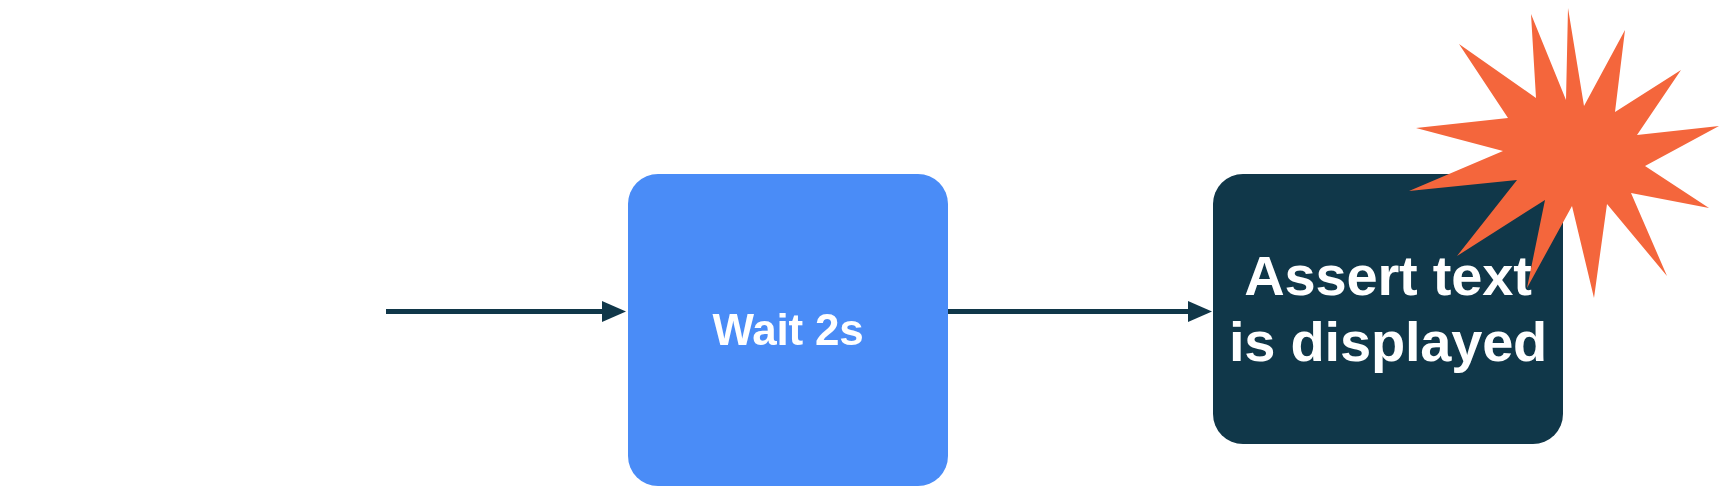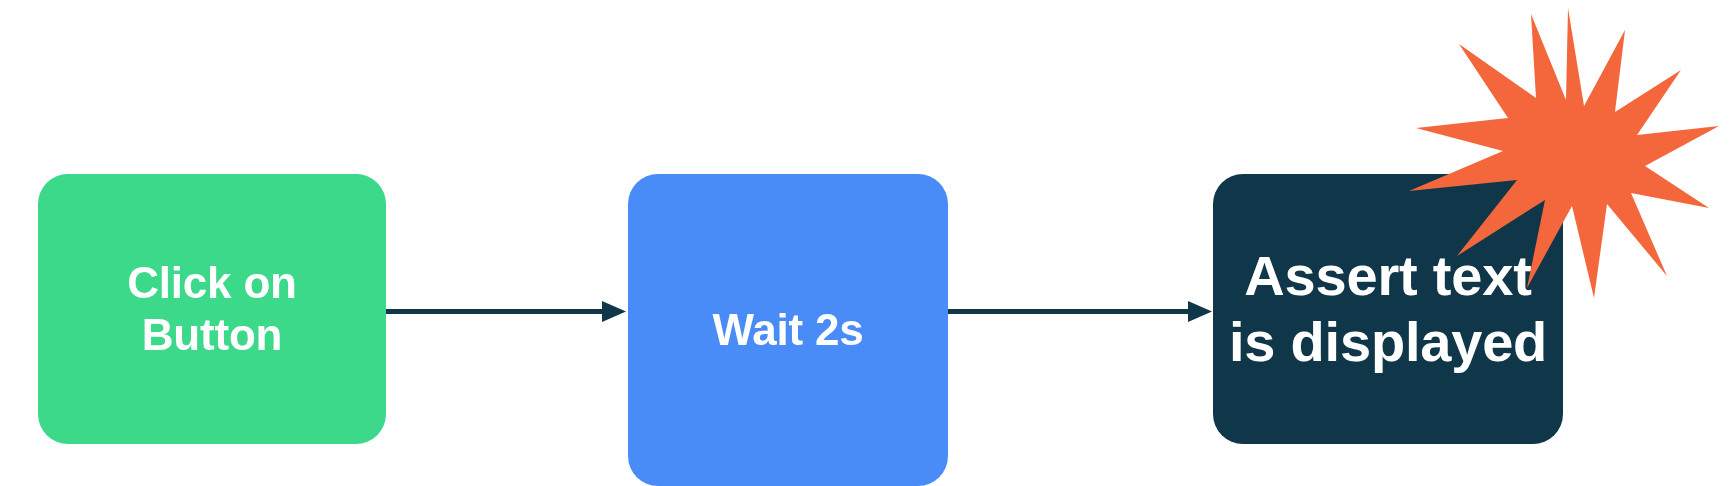--- a/index.html
+++ b/index.html
@@ -72,22 +72,20 @@
     width: 310px;
     height: 290px;
     pointer-events: none;
   }
 </style>
 </head>
 <body>
 
 <div id="canvas">
 
-  <div class="node" id="node-click">Click on
-Button</div>
 
   <svg class="edge" id="edge-1" viewBox="0 0 242 40" preserveAspectRatio="none" aria-hidden="true">
     <line x1="0" y1="19.5" x2="222" y2="19.5" stroke="#103749" stroke-width="5"></line>
     <polygon points="216,9 240,19.5 216,30" fill="#103749"></polygon>
   </svg>
 
   <div class="node" id="node-wait">Wait 2s</div>
 
   <svg class="edge" id="edge-2" viewBox="0 0 266 40" preserveAspectRatio="none" aria-hidden="true">
     <line x1="0" y1="19.5" x2="246" y2="19.5" stroke="#103749" stroke-width="5"></line>

